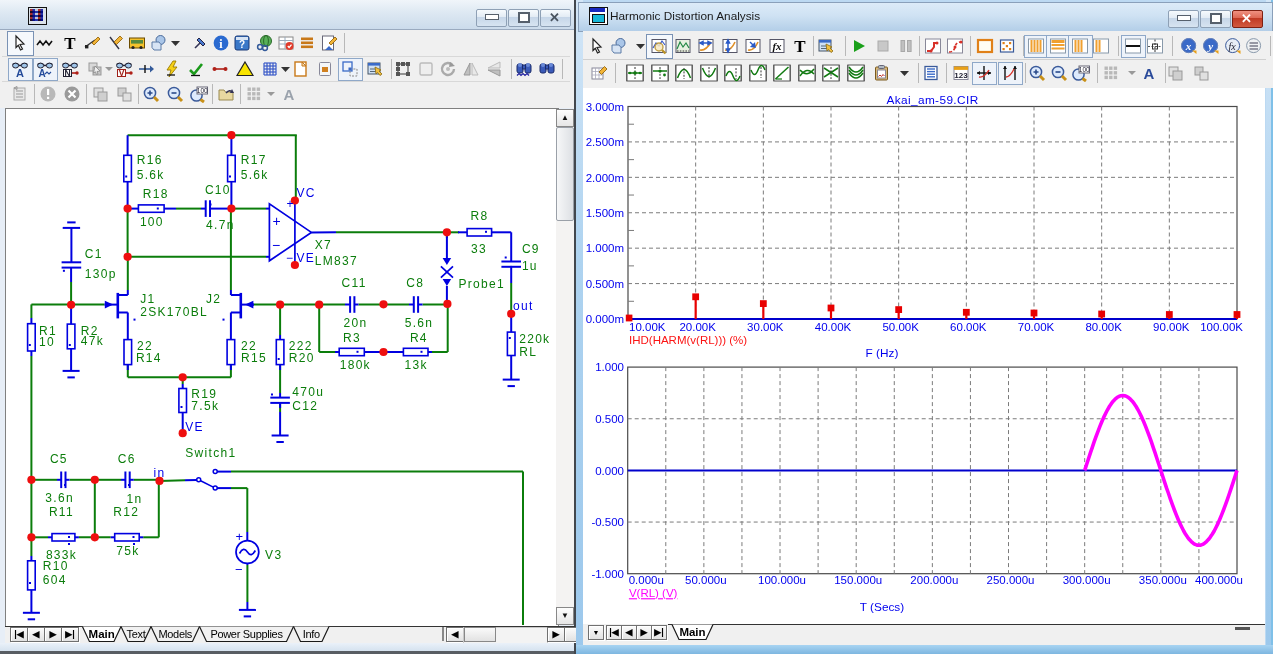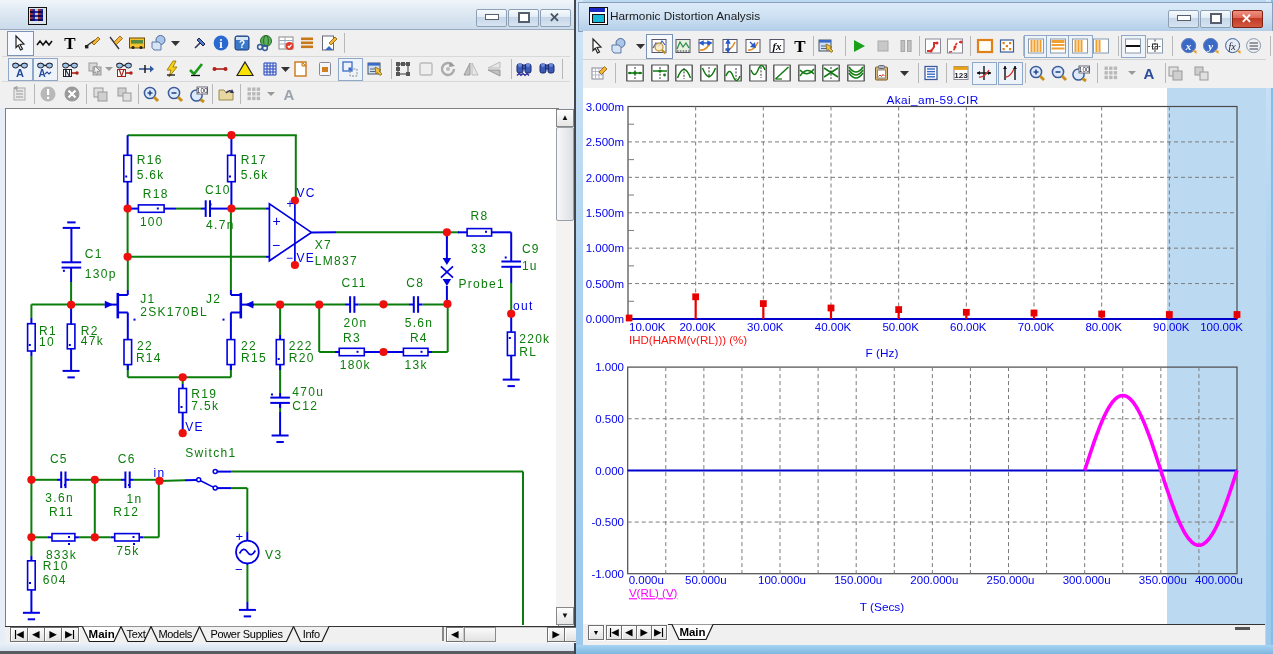--- a/index.html
+++ b/index.html
@@ -17,21 +17,21 @@
 #ltabs{left:3px;top:518px;width:570px;height:17px;background:#f0f0f0;}
 #lframe-bottom{left:0px;top:643px;width:574px;height:11px;background:linear-gradient(#eaf1f9,#d5e2ef);border-bottom:3px solid #585d63;box-sizing:border-box;}
 .wbtn{top:9px;width:29px;height:16px;border:1px solid #8ea0b5;border-radius:2px;
  background:linear-gradient(#f6fafd,#e2ebf4 45%,#c6d6e8 46%,#d7e4f1);}
 .wbtn .gl{position:absolute;}
 #rw{left:576px;top:0;width:697px;height:654px;background:#bcd9f2;}
 #rw-tb{left:2px;top:2px;width:693px;height:28px;
  background:linear-gradient(#dcebf8,#cfe2f3 45%,#b3cee8);border:1px solid #8aa0ba;}
 #rw-title{left:34px;top:9px;font-size:11.8px;color:#1a1a1a;white-space:nowrap;}
 #rtoolbars{left:7px;top:31px;width:760px;height:57px;background:#f0f0f0;}
-#rclient{left:7px;top:88px;width:584px;height:536px;background:#fff;}
+#rclient{left:7px;top:88px;width:682px;height:536px;background:#fff;}
 #rtabs{left:7px;top:624px;width:682px;height:21px;background:#f0f0f0;}
 #rframe-bottom{left:0px;top:645px;width:697px;height:9px;background:linear-gradient(#a8d4f2,#7db6e0);}
 svg text{font-family:"Liberation Sans", sans-serif;}
 #lw-icon{left:28px;top:7px;width:17px;height:16px;background:#dce2ea;border:1px solid #111;}
 #lw-icon span{position:absolute;left:1px;top:1px;width:13px;height:12px;background:repeating-linear-gradient(0deg,#2838b8 0 2px,#dce2ea 2px 4px),repeating-linear-gradient(90deg,#c03030 0 2px,#2838b8 3px 5px,#dce2ea 5px 8px);background-blend-mode:multiply;}
 #rw-icon{left:13px;top:7px;width:17px;height:16px;background:#fff;border:1px solid #111;}
 #rw-icon i{position:absolute;left:0px;top:0px;width:15px;height:4px;background:#1828c0;}
 #rw-icon span{position:absolute;left:2px;top:6px;width:11px;height:7px;background:#18b8d8;border:1px solid #111;}
 </style></head>
 <body>

